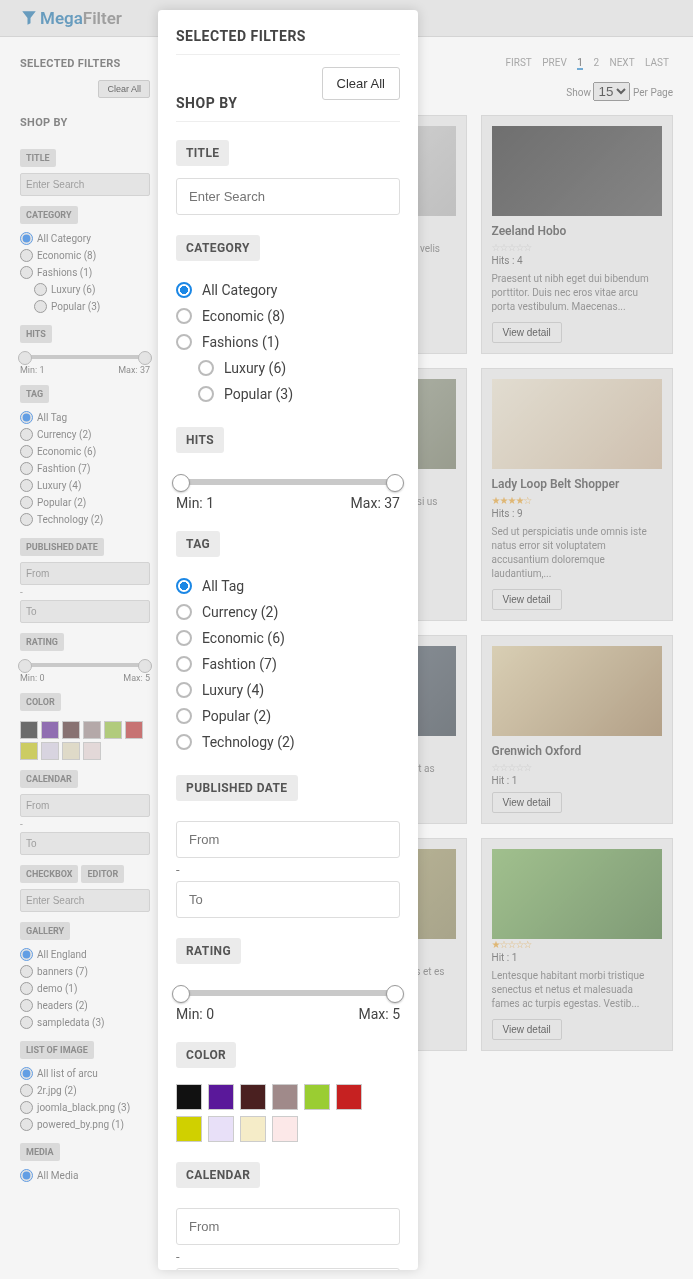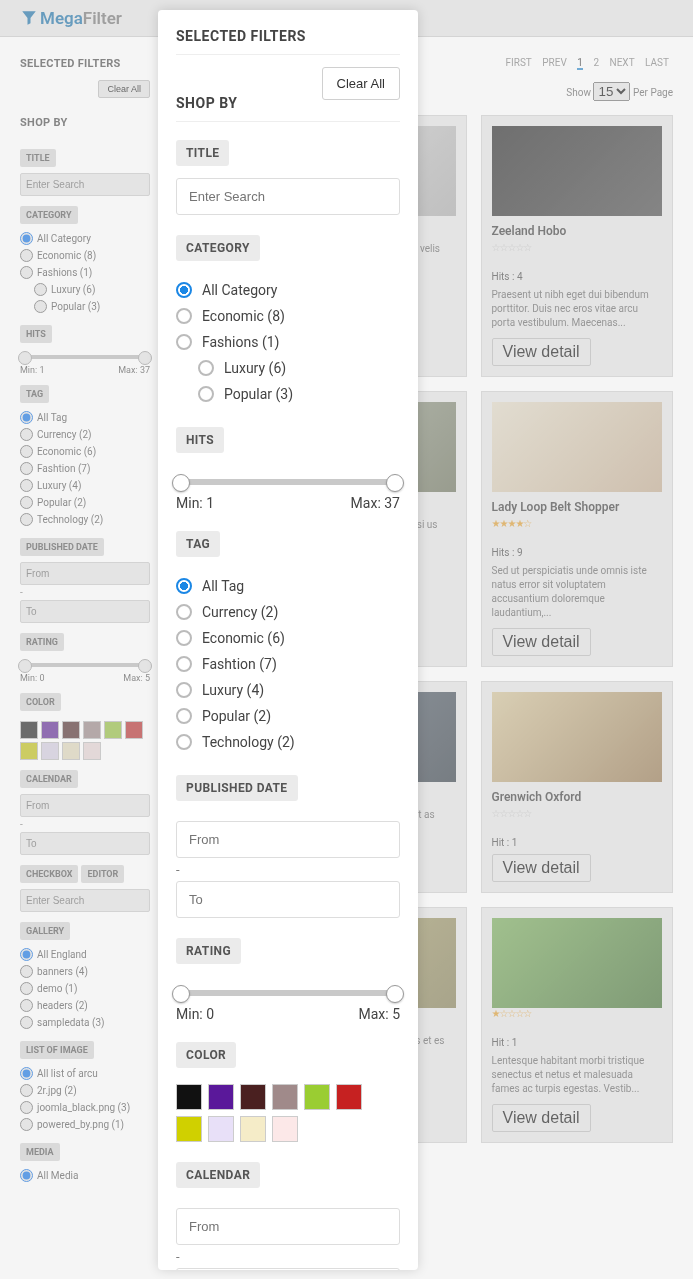--- a/index.html
+++ b/index.html
@@ -30,23 +30,23 @@
 .topbar{display:flex;align-items:center;justify-content:flex-end;gap:10px;font-size:10px;color:#888}
 .topbar .pages a{color:#888;margin:0 4px;text-decoration:none}
 .topbar .pages a.active{color:#333;border-bottom:2px solid #1f8fe0}
 .infobar{display:flex;justify-content:space-between;font-size:10px;color:#666;margin:14px 0}
 .grid{display:grid;grid-template-columns:repeat(3,1fr);gap:14px}
 .card{border:1px solid #e5e5e5;background:#fff;padding:10px}
 .thumb{width:100%;height:90px;background:#ccc}
 .card h5{font-size:12px;font-weight:600;color:#333;margin:8px 0 4px}
 .stars{color:#f5a623;font-size:10px;letter-spacing:-1px}
 .stars.grey{color:#ccc}
-.card .hits{font-size:10px;color:#444;margin:18px 0 6px}
+.card .hits{font-size:10px;color:#444;margin:2px 0 6px}
 .card .desc{font-size:10px;color:#666;line-height:1.4;margin-bottom:8px}
-.card button{border:1px solid #ccc;background:#fff;padding:4px 10px;font-size:16px;border-radius:2px;cursor:pointer}
+.card button{border:1px solid #ccc;background:#fff;padding:4px 10px;font-size:10px;border-radius:2px;cursor:pointer}
 
 .modal{position:absolute;top:10px;left:158px;width:260px;background:#fff;border-radius:4px;box-shadow:0 0 12px rgba(0,0,0,.15);padding:18px 18px 20px;z-index:100;height:1260px;overflow:hidden}
 .modal h3{font-size:14px;font-weight:700;color:#444;letter-spacing:.5px;margin-bottom:10px}
 .modal hr{border:none;border-top:1px solid #eee;margin:10px 0 12px}
 .modal .clear-btn{float:right;border:1px solid #d0d0d0;background:#fff;padding:8px 14px;font-size:13px;border-radius:3px;cursor:pointer;font-weight:400;color:#333}
 .modal h4{font-size:14px;font-weight:700;color:#444;margin:40px 0 10px;letter-spacing:.5px}
 .mhead{background:#ebebeb;display:inline-block;padding:6px 10px;font-size:12px;font-weight:700;color:#555;border-radius:3px;margin:6px 0 12px;letter-spacing:.4px}
 .modal input[type=text]{width:100%;padding:10px 12px;border:1px solid #ddd;font-size:13px;border-radius:3px}
 .modal ul{list-style:none;margin:4px 0}
 .modal li{display:flex;align-items:center;padding:5px 0;font-size:14px;color:#444}
@@ -195,21 +195,21 @@
   <input type="text" placeholder="Enter Search" style="">
 
   <div class="side-head">GALLERY</div>
   <ul id="s-gal">
           <li>
             <input type="radio" checked="" style="">
             <span>All England</span>
           </li>
           <li>
             <input type="radio" style="">
-            <span>banners (4)</span>
+            <span>banners (7)</span>
           </li>
           <li>
             <input type="radio" style="">
             <span>demo (1)</span>
           </li>
           <li>
             <input type="radio" style="">
             <span>headers (2)</span>
           </li>
           <li>

